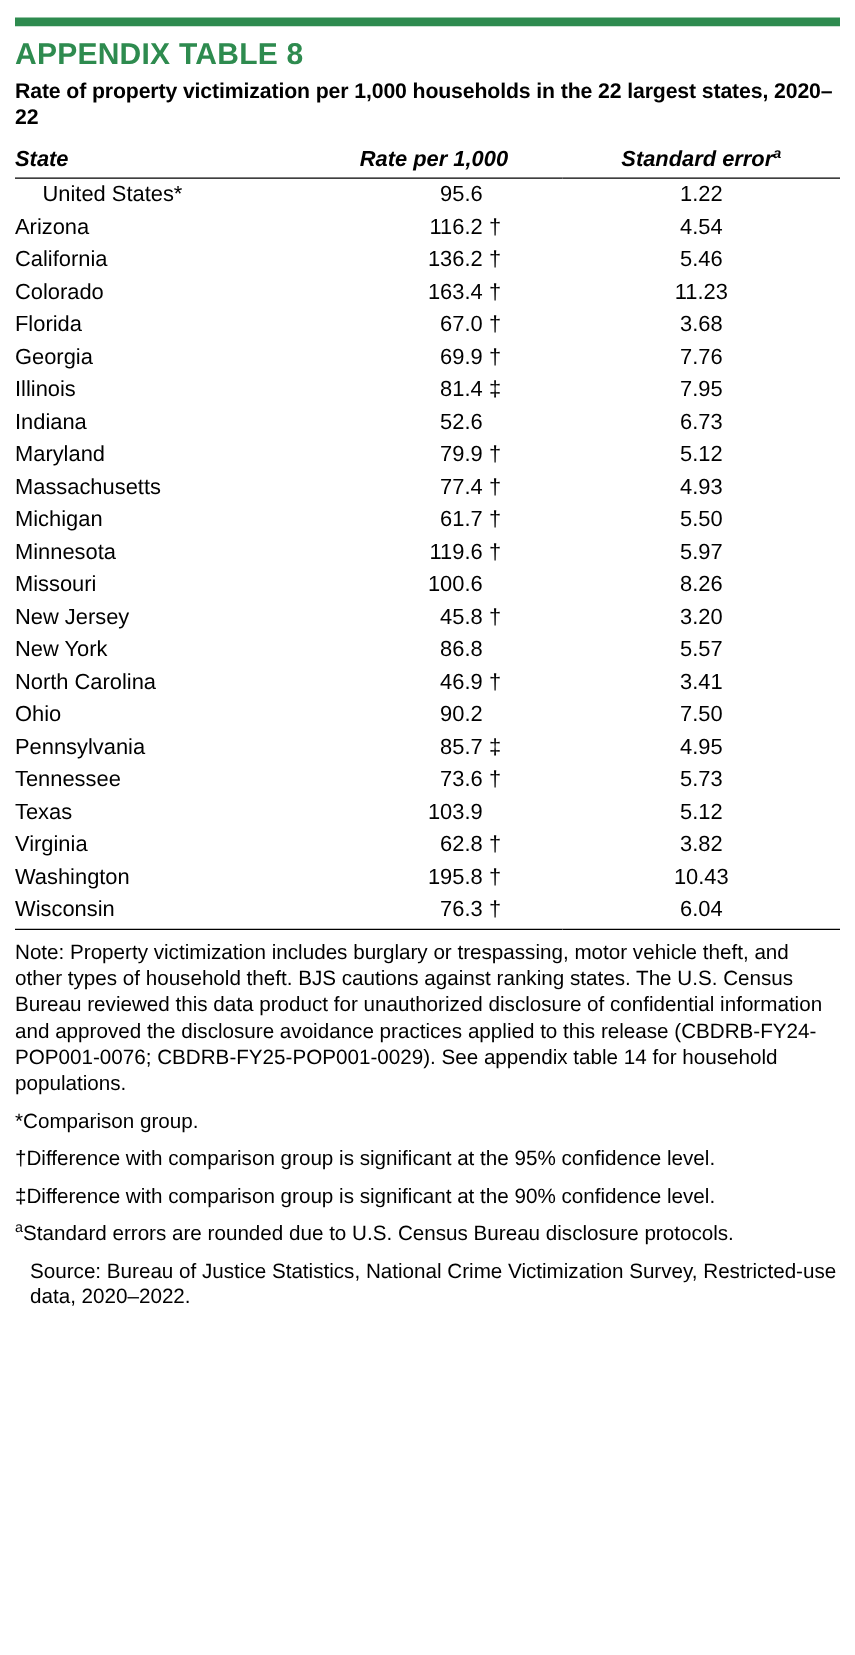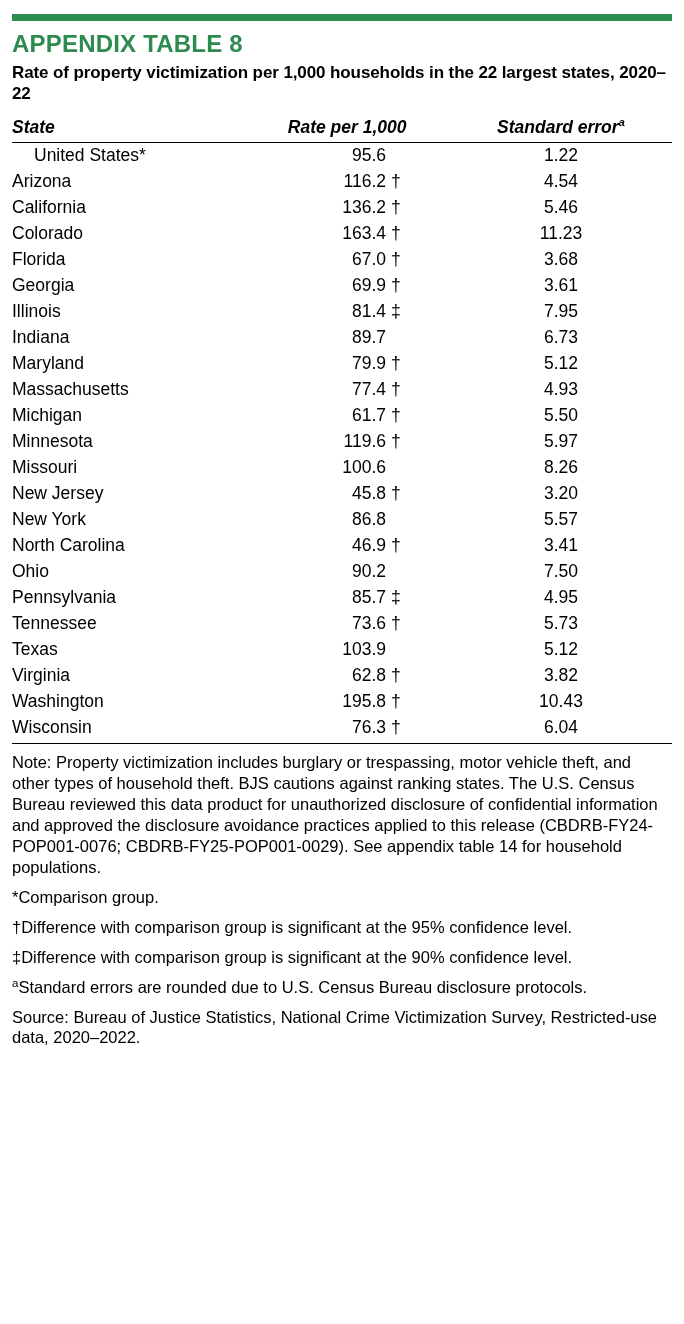--- a/index.html
+++ b/index.html
@@ -94,20 +94,21 @@
   .notes {
     margin-top: 8px;
     font-size: 16.5px;
     line-height: 1.27;
   }
   .notes p {
     margin: 0 0 9px 0;
   }
   .notes p:last-child {
     margin-bottom: 0;
+    margin-left: 12px;
   }
   sup {
     font-size: 11.5px;
     vertical-align: super;
     line-height: 0;
   }
   .supa-lead {
     font-size: 11.5px;
     vertical-align: super;
     line-height: 0;
@@ -154,30 +155,30 @@
           <td class="num">11.23</td>
         </tr>
         <tr>
           <td class="state">Florida</td>
           <td class="num"><span class="val-wrap"><span>67.0</span><span class="sym">†</span></span></td>
           <td class="num">3.68</td>
         </tr>
         <tr>
           <td class="state">Georgia</td>
           <td class="num"><span class="val-wrap"><span>69.9</span><span class="sym">†</span></span></td>
-          <td class="num">3.61</td>
+          <td class="num">7.76</td>
         </tr>
         <tr>
           <td class="state">Illinois</td>
           <td class="num"><span class="val-wrap"><span>81.4</span><span class="sym">‡</span></span></td>
           <td class="num">7.95</td>
         </tr>
         <tr>
           <td class="state">Indiana</td>
-          <td class="num"><span class="val-wrap"><span>89.7</span><span class="sym"></span></span></td>
+          <td class="num"><span class="val-wrap"><span>52.6</span><span class="sym"></span></span></td>
           <td class="num">6.73</td>
         </tr>
         <tr>
           <td class="state">Maryland</td>
           <td class="num"><span class="val-wrap"><span>79.9</span><span class="sym">†</span></span></td>
           <td class="num">5.12</td>
         </tr>
         <tr>
           <td class="state">Massachusetts</td>
           <td class="num"><span class="val-wrap"><span>77.4</span><span class="sym">†</span></span></td>

